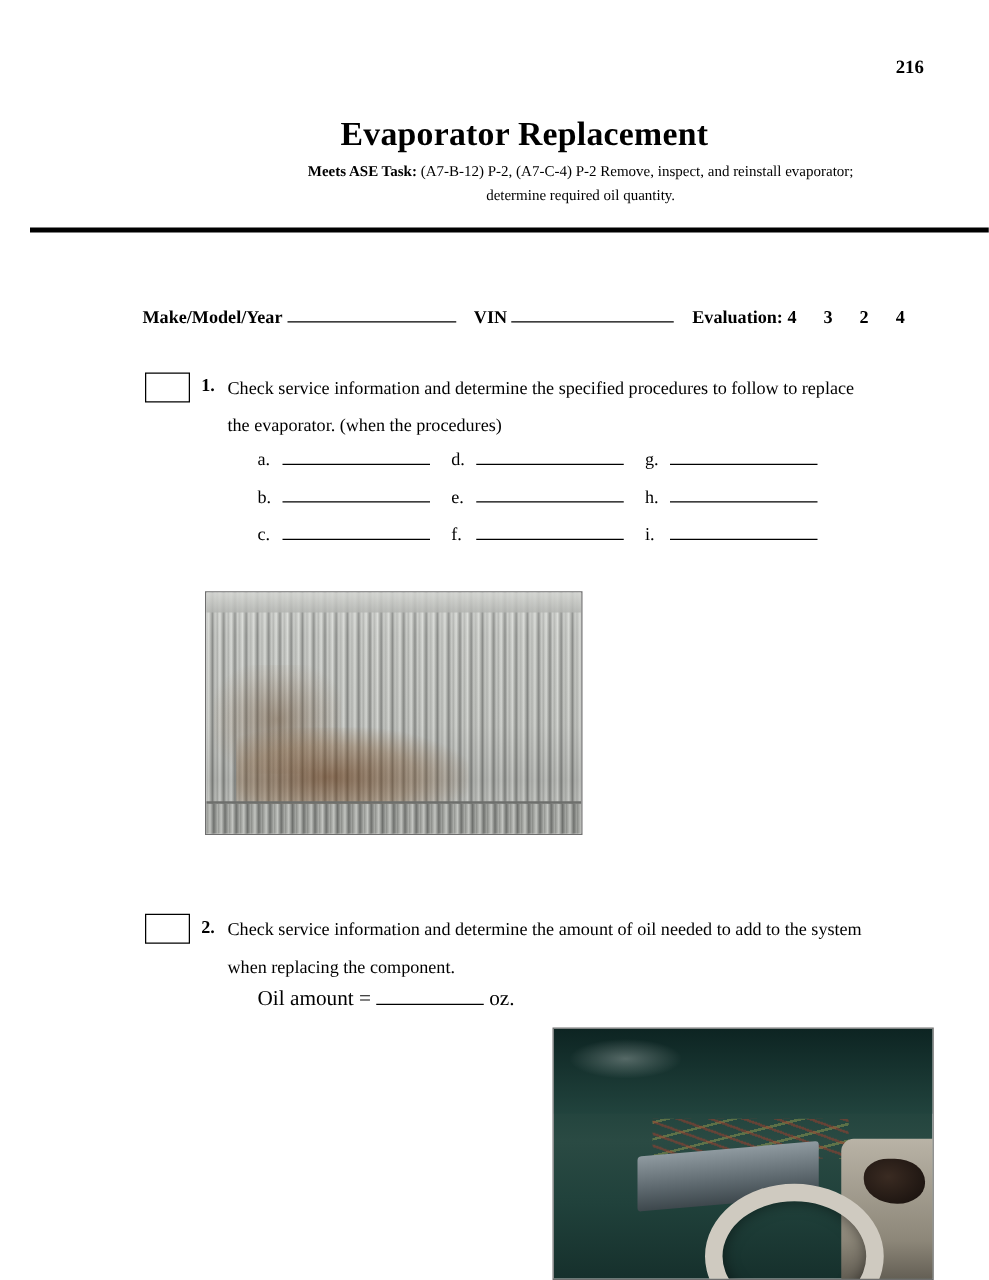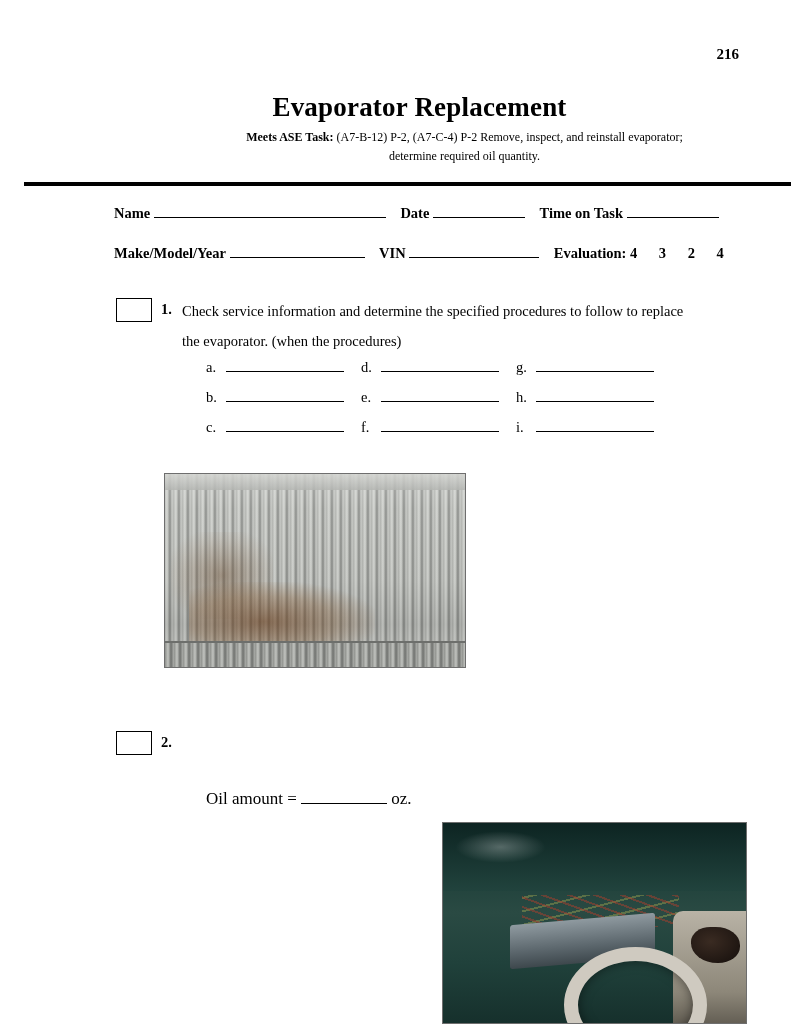--- a/index.html
+++ b/index.html
@@ -268,30 +268,20 @@
 
   <div class="ase-block">
     <span class="lbl">Meets ASE Task:</span>
     <span>(A7-B-12) P-2, (A7-C-4) P-2  Remove, inspect, and reinstall evaporator;</span>
     <br>
     <span>determine required oil quantity.</span>
   </div>
 
   <div class="rule"></div>
 
-  <div class="field-row row-name">
-    <span class="lbl">Name</span>
-    <span class="blank b-name"></span>
-    &nbsp;&nbsp;
-    <span class="lbl">Date</span>
-    <span class="blank b-date"></span>
-    &nbsp;&nbsp;
-    <span class="lbl">Time on Task</span>
-    <span class="blank b-time"></span>
-  </div>
 
   <div class="field-row row-make">
     <span class="lbl">Make/Model/Year</span>
     <span class="blank b-make"></span>
     &nbsp;&nbsp;
     <span class="lbl">VIN</span>
     <span class="blank b-vin"></span>
     &nbsp;&nbsp;
     <span class="lbl">Evaluation:</span>
     <span class="eval-nums">4   3   2   4</span>
@@ -353,20 +343,24 @@
     <div class="evap-bg"></div>
     <div class="evap-top-band"></div>
     <div class="evap-rust2"></div>
     <div class="evap-rust1"></div>
     <div class="evap-shade"></div>
     <div class="evap-bottom-edge"></div>
   </div>
 
   <div class="checkbox" style="left:92px; top:731px;"></div>
   <div class="item-num" style="left:137px; top:734px;">2.</div>
+  <div class="item-text" style="left:158px; top:729px; width:560px;">
+    <span>Check service information and determine the amount of oil needed to add to the system</span><br>
+    <span>when replacing the component.</span>
+  </div>
 
   <div class="oil-line" style="left:182px; top:789px;">
     <span>Oil amount =</span>
     <span class="blank b-oil"></span>
     <span>oz.</span>
   </div>
 
   <div class="photo photo-dash">
     <div class="dash-bg"></div>
     <div class="dash-dark-top"></div>

